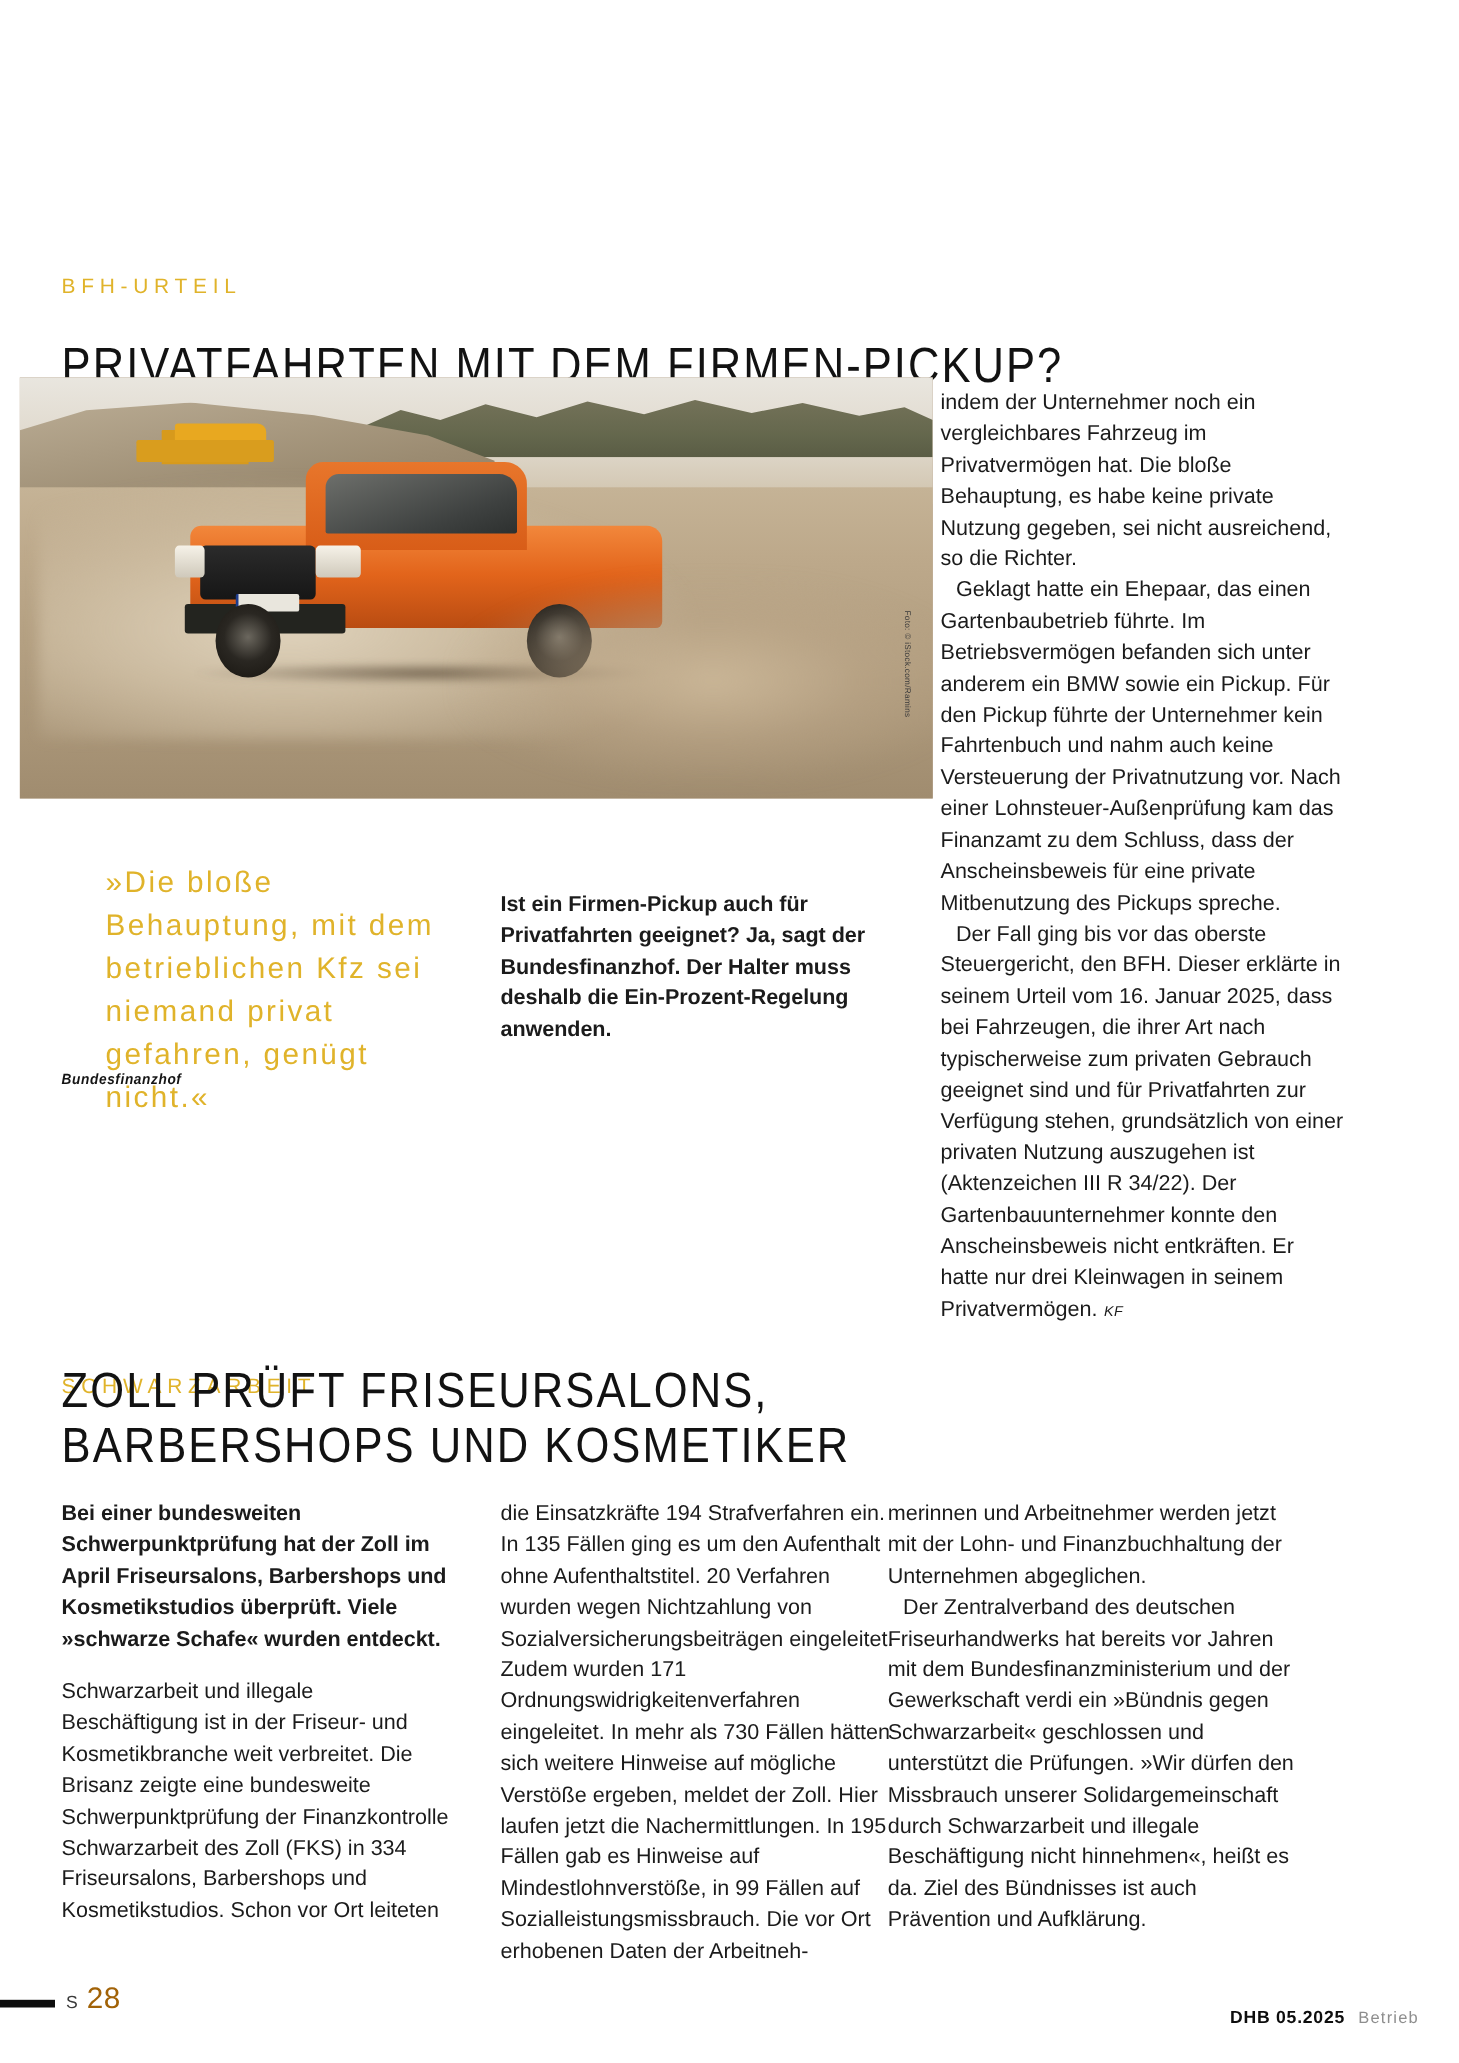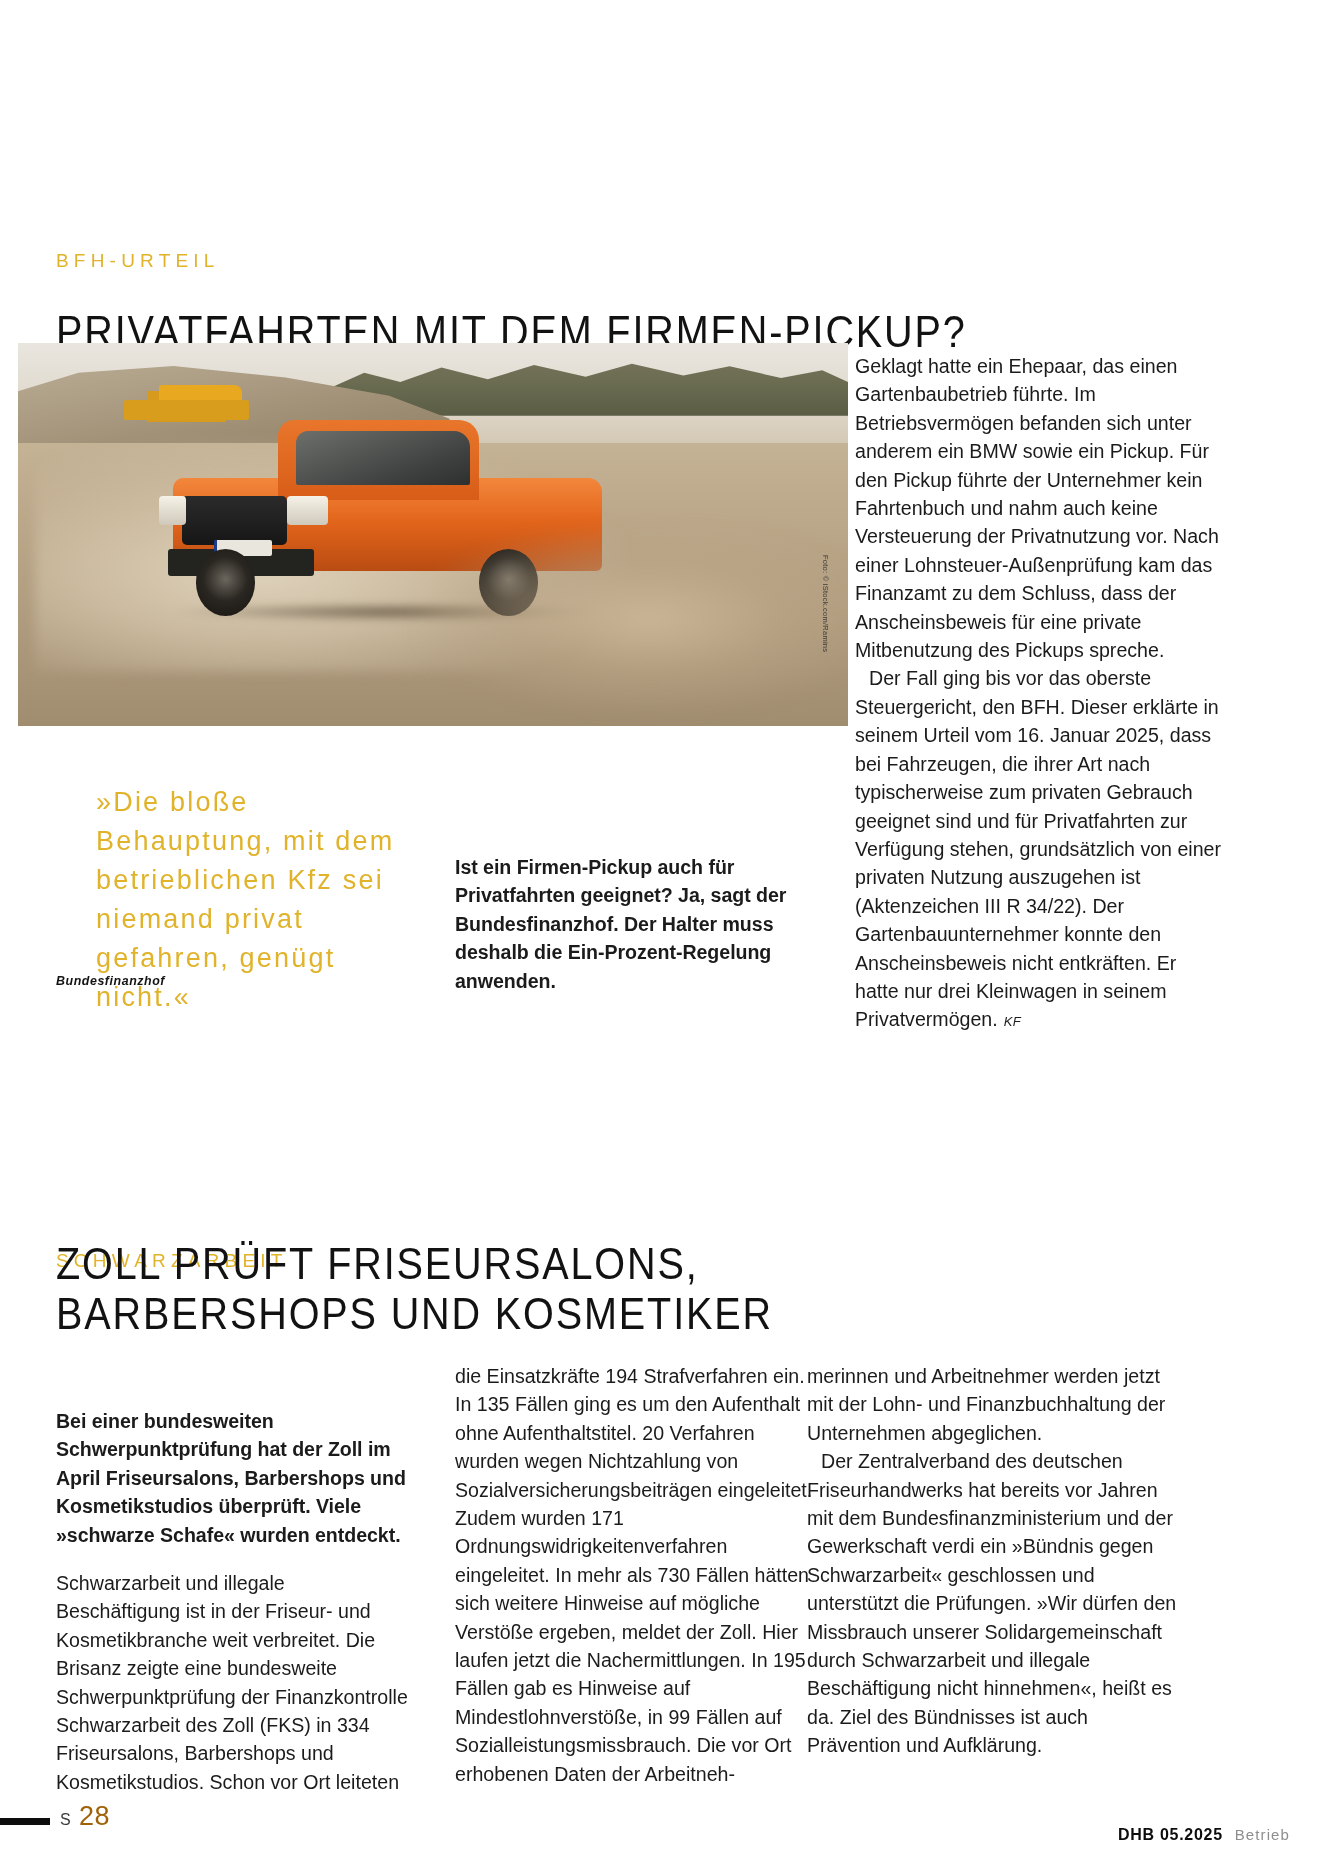--- a/index.html
+++ b/index.html
@@ -210,21 +210,20 @@
     line-height: 28.4px;
     color: #1b1b1b;
     text-align: left;
     hyphens: manual;
   }
   .col p { margin: 0; }
   .col p + p { text-indent: 14px; }
   .col .lead {
     font-weight: 700;
     letter-spacing: -0.05px;
-    margin-top: 45px;
   }
   .col .lead + p { text-indent: 0; margin-top: 20px; }
 
   #a1-col2 { left: 455px; top: 808px;  width: 358px; }
   #a1-col3 { left: 855px; top: 352px;  width: 370px; }
 
   .byline {
     font-family: "Liberation Sans Narrow", "Liberation Sans", sans-serif;
     font-weight: 400;
     font-style: italic;
@@ -328,20 +327,21 @@
   <div class="photo-credit">Foto: © iStock.com/Ramins</div>
 
   <blockquote class="pullquote">»Die bloße Behauptung, mit dem betrieblichen Kfz sei niemand privat gefahren, genügt nicht.«</blockquote>
   <div class="pullquote-source">Bundesfinanzhof</div>
 
   <div class="col" id="a1-col2">
     <p class="lead">Ist ein Firmen-Pickup auch für Privatfahrten geeignet? Ja, sagt der Bundesfinanzhof. Der Halter muss deshalb die Ein-Prozent-Regelung anwenden.</p>
   </div>
 
   <div class="col" id="a1-col3">
+    <p>indem der Unternehmer noch ein vergleichbares Fahrzeug im Privatvermögen hat. Die bloße Behauptung, es habe keine private Nutzung gegeben, sei nicht ausreichend, so die Richter.</p>
     <p>Geklagt hatte ein Ehepaar, das einen Gartenbaubetrieb führte. Im Betriebsvermögen befanden sich unter anderem ein BMW sowie ein Pickup. Für den Pickup führte der Unternehmer kein Fahrtenbuch und nahm auch keine Versteuerung der Privatnutzung vor. Nach einer Lohnsteuer-Außenprüfung kam das Finanzamt zu dem Schluss, dass der Anscheinsbeweis für eine private Mitbenutzung des Pickups spreche.</p>
     <p><span>Der Fall ging bis vor das oberste Steuergericht, den BFH. Dieser erklärte in seinem Urteil vom 16. Januar 2025, dass bei Fahrzeugen, die ihrer Art nach typischerweise zum privaten Gebrauch geeignet sind und für Privatfahrten zur Verfügung stehen, grundsätzlich von einer privaten Nutzung auszugehen ist (Aktenzeichen III R 34/22). Der Gartenbauunternehmer konnte den Anscheinsbeweis nicht entkräften. Er hatte nur drei Kleinwagen in seinem Privatvermögen.</span><span class="byline">KF</span></p>
   </div>
 
   <div class="kicker" id="kicker-2">SCHWARZARBEIT</div>
 
   <h1 class="headline" id="headline-2">ZOLL PRÜFT FRISEURSALONS,
 BARBERSHOPS UND KOSMETIKER</h1>
 
   <div class="col" id="a2-col1">

